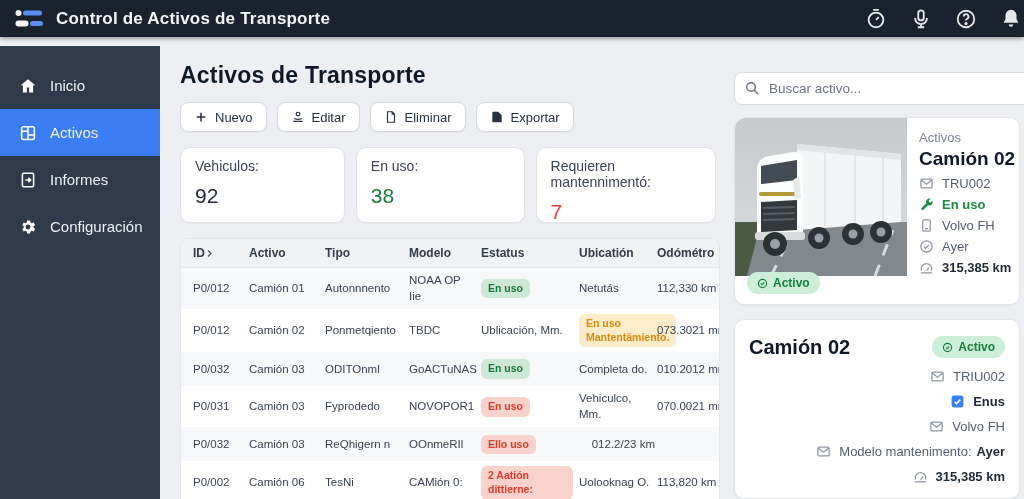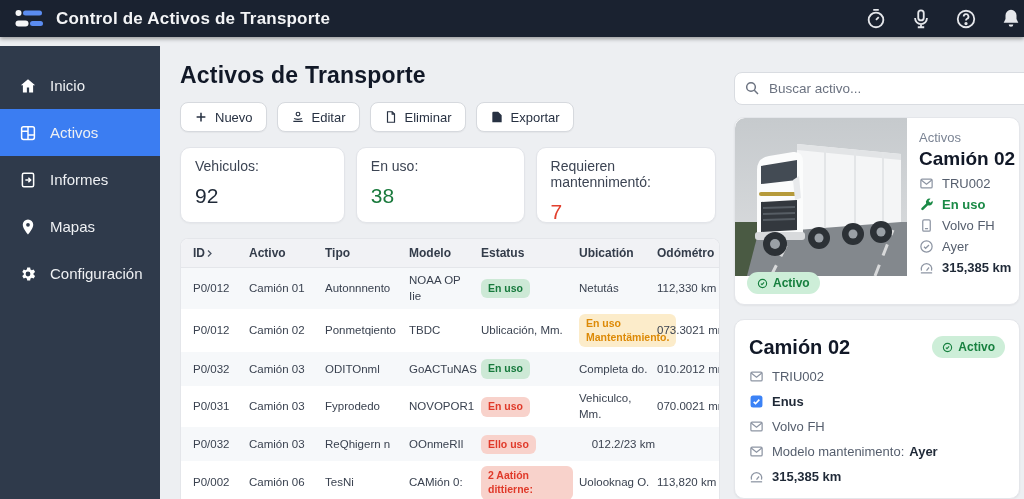--- a/index.html
+++ b/index.html
@@ -94,21 +94,21 @@
   .pill { display:inline-flex; align-items:center; gap:5px; background:#cdeed8;
     color:#17803f; font-size:12px; font-weight:bold; padding:4px 10px; border-radius:12px; }
   .pill .p-icon { width:11px; height:11px; display:flex; }
   .pill .p-icon svg { width:100%; height:100%; }
   .truck-badge { position:absolute; left:12px; bottom:10px; }
 
   .detail-card { margin-top:14px; width:286px; background:#fff; border:1px solid #e4e6ea;
     border-radius:10px; box-shadow:0 1px 2px rgba(0,0,0,.05); padding:16px 14px 14px; }
   .detail-head { display:flex; align-items:flex-start; justify-content:space-between; }
   .d-name { font-size:20px; font-weight:bold; color:#111827; }
-  .detail-rows .info-row { margin-top:10px; }
+  .detail-rows .info-row { margin-top:10px;justify-content:flex-end; }
   .chk { width:15px; height:15px; flex:none; display:flex; }
   .chk svg { width:100%; height:100%; }
 </style>
 </head>
 <body>
 
 <div class="stage">
 
   <div class="topbar">
     <svg class="logo" viewBox="0 0 30 24">
@@ -153,26 +153,20 @@
               <path d="M12 3.5v17M3.5 9.5h8.5M12 14.5h8.5"></path>
             </svg></span>
           <span>Activos</span>
         </div>
         <div class="side-item">
           <span class="side-icon"><svg viewBox="0 0 24 24" fill="none" stroke="currentColor" stroke-width="2">
               <rect x="4.5" y="3" width="15" height="18" rx="2"></rect>
               <path d="M8.5 12h7M12.5 9l3 3-3 3"></path>
             </svg></span>
           <span>Informes</span>
-        </div>
-        <div class="side-item">
-          <span class="side-icon"><svg viewBox="0 0 24 24" fill="currentColor">
-              <path d="M12 2a7 7 0 0 0-7 7c0 5.2 7 13 7 13s7-7.8 7-13a7 7 0 0 0-7-7zm0 9.5A2.5 2.5 0 1 1 12 6.5a2.5 2.5 0 0 1 0 5z"></path>
-            </svg></span>
-          <span>Mapas</span>
         </div>
         <div class="side-item">
           <span class="side-icon"><svg viewBox="0 0 24 24" fill="currentColor">
               <path d="M19.4 13a7.6 7.6 0 0 0 0-2l2.1-1.6-2-3.5-2.5 1a7.7 7.7 0 0 0-1.7-1l-.4-2.7h-4l-.4 2.7a7.7 7.7 0 0 0-1.7 1l-2.5-1-2 3.5L6.4 11a7.6 7.6 0 0 0 0 2l-2.1 1.6 2 3.5 2.5-1a7.7 7.7 0 0 0 1.7 1l.4 2.7h4l.4-2.7a7.7 7.7 0 0 0 1.7-1l2.5 1 2-3.5zM12 15.2A3.2 3.2 0 1 1 12 8.8a3.2 3.2 0 0 1 0 6.4z"></path>
             </svg></span>
           <span>Configuración</span>
         </div>
       </nav>
 
     <div class="main">

